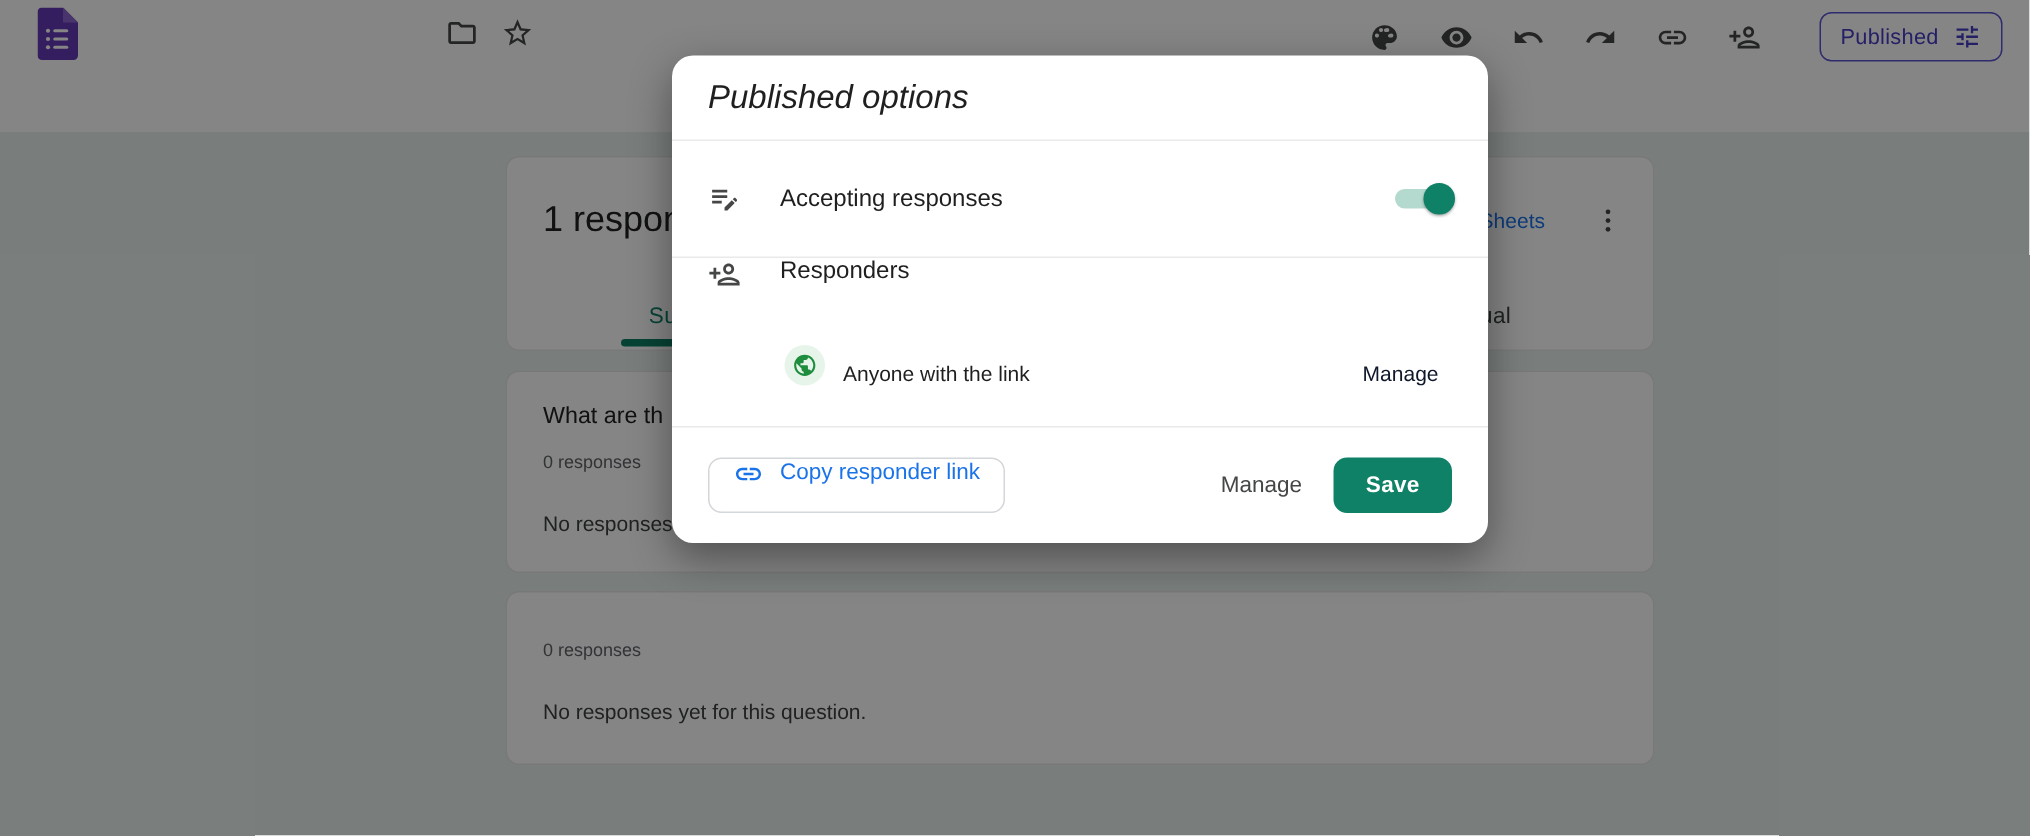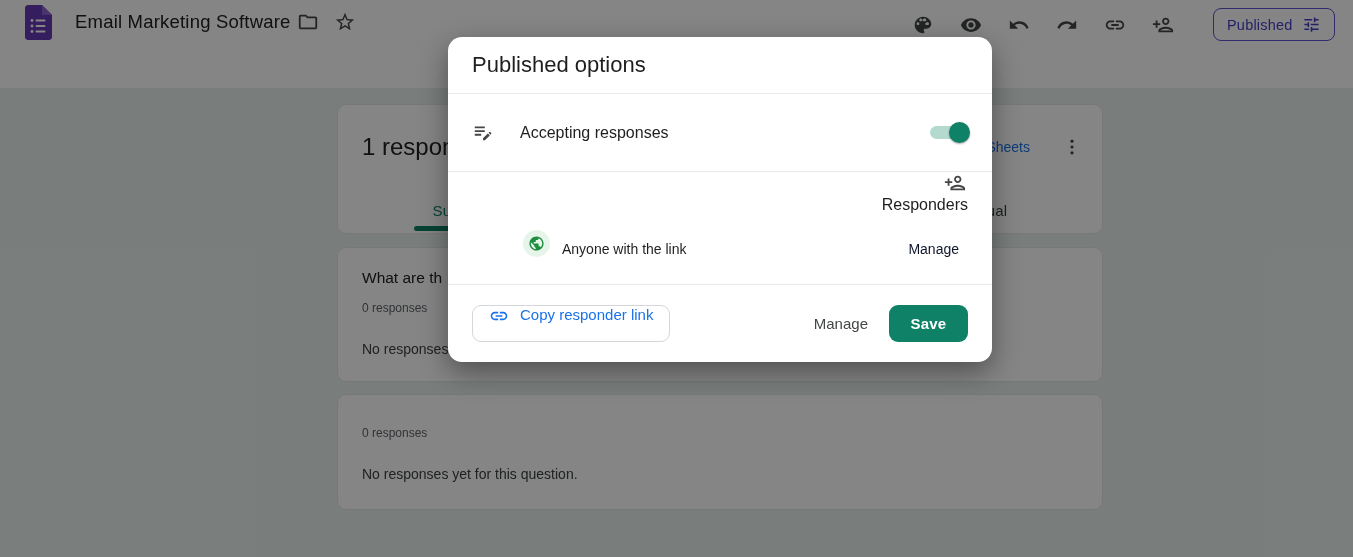--- a/index.html
+++ b/index.html
@@ -36,32 +36,32 @@
   .q-title{position:absolute;left:24px;top:21px;font-size:15.5px;color:#202124;}
   .q-count{position:absolute;left:24px;font-size:12px;color:#5f6368;}
   .q-none{position:absolute;left:24px;font-size:14px;color:#3c4043;}
   .card2 .q-count{top:53px;} .card2 .q-none{top:93px;}
   .card3 .q-count{top:31px;} .card3 .q-none{top:71px;}
 
   
   .scrim{position:absolute;inset:0;background:rgba(0,0,0,0.48);z-index:10;}
   .modal{position:absolute;left:448px;top:37px;width:544px;height:325px;background:#fff;border-radius:14px;
     box-shadow:0 10px 28px rgba(0,0,0,.4);z-index:20;overflow:hidden;}
-  .modal-header{height:57px;display:flex;align-items:center;padding:0 24px;border-bottom:1px solid #e9eaec;}
+  .modal-header{height:57px;display:flex;align-items:flex-start;padding:15px 24px;border-bottom:1px solid #e9eaec;font-style:italic;}
   .modal-title{font-size:22px;color:#1f1f1f;}
   .m-row{display:flex;align-items:center;padding:0 24px;}
   .row-accepting{height:78px;border-bottom:1px solid #e9eaec;}
   .m-icon{width:24px;height:24px;color:#444746;flex:0 0 auto;}
   .m-icon svg{width:22px;height:22px;fill:currentColor;}
   .row-label{margin-left:24px;font-size:16px;color:#1f1f1f;}
   .toggle{margin-left:auto;position:relative;width:38px;height:15px;cursor:pointer;}
   .toggle .track{position:absolute;left:0;top:1px;width:38px;height:13px;border-radius:7px;background:#b4d9cf;}
   .toggle .knob{position:absolute;right:-2px;top:-3px;width:21px;height:21px;border-radius:50%;background:#0e8166;box-shadow:0 1px 2px rgba(0,0,0,.35);}
   .responders{border-bottom:1px solid #e9eaec;height:113px;padding:0 24px;}
-  .row-resp-head{height:56px;display:flex;align-items:flex-end;flex-direction:column;}
+  .row-resp-head{height:56px;display:flex;align-items:flex-start;}
   .row-resp-sub{display:flex;align-items:flex-end;margin-top:2px;}
   .globe-chip{margin-left:51px;width:27px;height:27px;border-radius:50%;background:#e6f4ea;display:flex;align-items:center;justify-content:center;flex:0 0 auto;}
   .globe-chip svg{width:17px;height:17px;fill:#1e8e3e;}
   .access-label{margin-left:12px;font-size:14px;color:#1f1f1f;}
   .manage-link{margin-left:auto;margin-right:9px;font-size:14px;font-weight:500;color:#0f172a;cursor:pointer;}
   .modal-footer{height:76px;display:flex;align-items:center;padding:0 24px;}
   .copy-btn{height:37px;display:flex;gap:11px;padding:0 16px;border:1px solid #d3d6da;
     border-radius:9px;background:#fff;color:#1a73e8;font-size:15px;font-weight:500;cursor:pointer;}
   .copy-btn svg{width:20px;height:20px;fill:#1a73e8;}
   .cancel-btn{margin-left:auto;border:none;background:transparent;color:#444746;font-size:15px;font-weight:500;padding:8px 12px;cursor:pointer;}
@@ -79,21 +79,20 @@
         <path d="M17 0H3C1.35 0 0 1.35 0 3v29c0 1.65 1.35 3 3 3h21c1.65 0 3-1.35 3-3V10L17 0z" fill="#673ab7"></path>
         <path d="M17 0v10h10L17 0z" fill="#8c64d0"></path>
         <circle cx="7" cy="15.5" r="1.4" fill="#fff"></circle>
           <rect x="10.5" y="14.5" width="10" height="2" rx="1" fill="#fff"></rect>
         <circle cx="7" cy="21" r="1.4" fill="#fff"></circle>
           <rect x="10.5" y="20" width="10" height="2" rx="1" fill="#fff"></rect>
         <circle cx="7" cy="26.5" r="1.4" fill="#fff"></circle>
           <rect x="10.5" y="25.5" width="10" height="2" rx="1" fill="#fff"></rect>
       </svg>
     </span>
-    <div class="doc-title">Email Marketing Software</div>
 
     <div class="left-icons">
       <span class="tb-icon">
         <svg viewBox="0 0 24 24">
             <path d="M20 6h-8l-2-2H4c-1.1 0-2 .9-2 2v12c0 1.1.9 2 2 2h16c1.1 0 2-.9 2-2V8c0-1.1-.9-2-2-2zm0 12H4V6h5.17l2 2H20v10z"></path>
           </svg>
       </span>
       <span class="tb-icon">
         <svg viewBox="0 0 24 24">
             <path d="M22 9.24l-7.19-.62L12 2 9.19 8.63 2 9.24l5.46 4.73L5.82 21 12 17.27 18.18 21l-1.63-7.03L22 9.24zM12 15.4l-3.76 2.27 1-4.28-3.32-2.88 4.38-.38L12 6.1l1.71 4.04 4.38.38-3.32 2.88 1 4.28L12 15.4z"></path>

